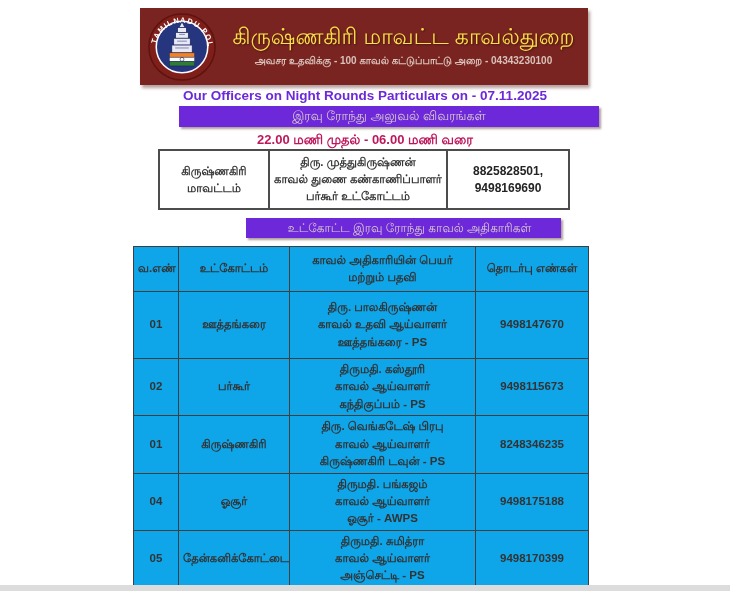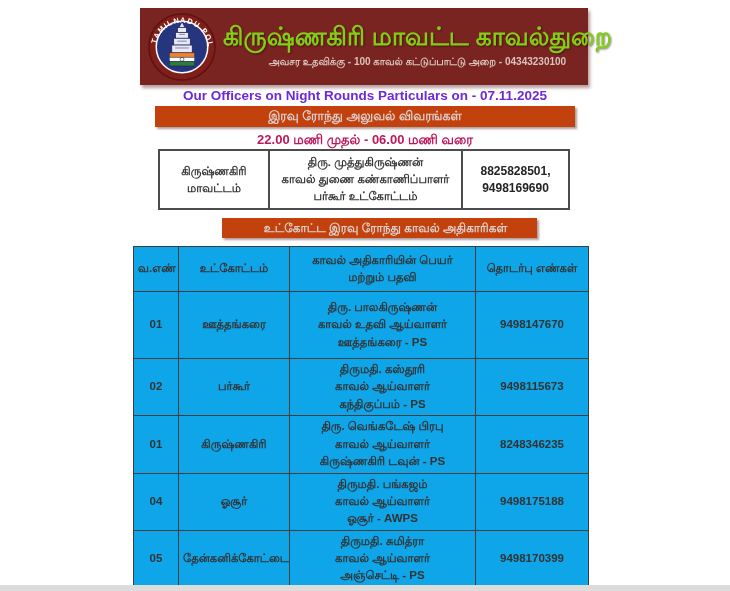--- a/index.html
+++ b/index.html
@@ -18,38 +18,38 @@
     display: flex; align-items: center;
     box-shadow: 2px 3px 3px rgba(90, 45, 40, 0.45);
   }
   .logo-wrap { width: 70px; height: 70px; margin-left: 7px; flex: none; }
   .banner-text {
     flex: 1; height: 100%;
     display: flex; flex-direction: column; align-items: center; justify-content: center;
     gap: 7px; padding: 0 4px 0 6px;
   }
   .banner-title {
-    color: #84cc16; font-weight: bold; font-size: 25px; line-height: 1;
+    color: #fde047; font-weight: normal; font-size: 22px; line-height: 1;
     white-space: nowrap; text-shadow: 1px 1px 2px rgba(0,0,0,0.45);
   }
   .banner-sub {
     color: #d8c2ba; font-weight: bold; font-size: 10px; white-space: nowrap;
   }
 
   
   .heading-en {
     position: absolute; left: 0; top: 88px; width: 730px;
     text-align: center; font-size: 13.5px; font-weight: bold; color: #6d28d9;
   }
 
   
   .bar {
-    position: absolute; background: #c2410c; color: #ddcfcd;
+    position: absolute; background: #6d28d9; color: #ddcfcd;
     display: flex; align-items: center; justify-content: center;
-    font-weight: bold; box-shadow: 2px 2px 2px rgba(95, 60, 55, 0.5);
+    font-weight: normal; box-shadow: 2px 2px 2px rgba(95, 60, 55, 0.5); margin-left: 24px;
   }
   .bar1 { left: 155px; top: 106px; width: 420px; height: 21px; font-size: 12.5px; }
   .bar2 { left: 222px; top: 218px; width: 315px; height: 20px; font-size: 12px; padding-left: 12px; }
 
   
   .time-range {
     position: absolute; left: 0; top: 132px; width: 730px;
     text-align: center; font-size: 13px; font-weight: bold; color: #be185d;
   }
 
@@ -58,21 +58,21 @@
     position: absolute; left: 158px; top: 149px; width: 412px; height: 61px;
     border: 2px solid #4c4c4c; background: #fff; display: flex;
   }
   .d-cell {
     display: flex; flex-direction: column; align-items: center; justify-content: center;
     text-align: center; font-weight: bold; color: #373737;
     font-size: 11.5px; line-height: 1.45;
   }
   .d-district { width: 110px; border-right: 2px solid #4c4c4c; }
   .d-officer  { flex: 1;      border-right: 2px solid #4c4c4c; }
-  .d-phones   { width: 105px; font-size: 12px; color: #242424; line-height: 1.4; }
+  .d-phones   { width: 120px; font-size: 12px; color: #242424; line-height: 1.4; }
 
   
   table.officers {
     position: absolute; left: 133px; top: 246px; width: 455px;
     border-collapse: collapse; table-layout: fixed; background: #0ea5e9;
   }
   table.officers th, table.officers td {
     border: 1.4px solid #3e3e3e;
     font-size: 11.5px; font-weight: bold; color: #333333;
     text-align: center; vertical-align: middle;

